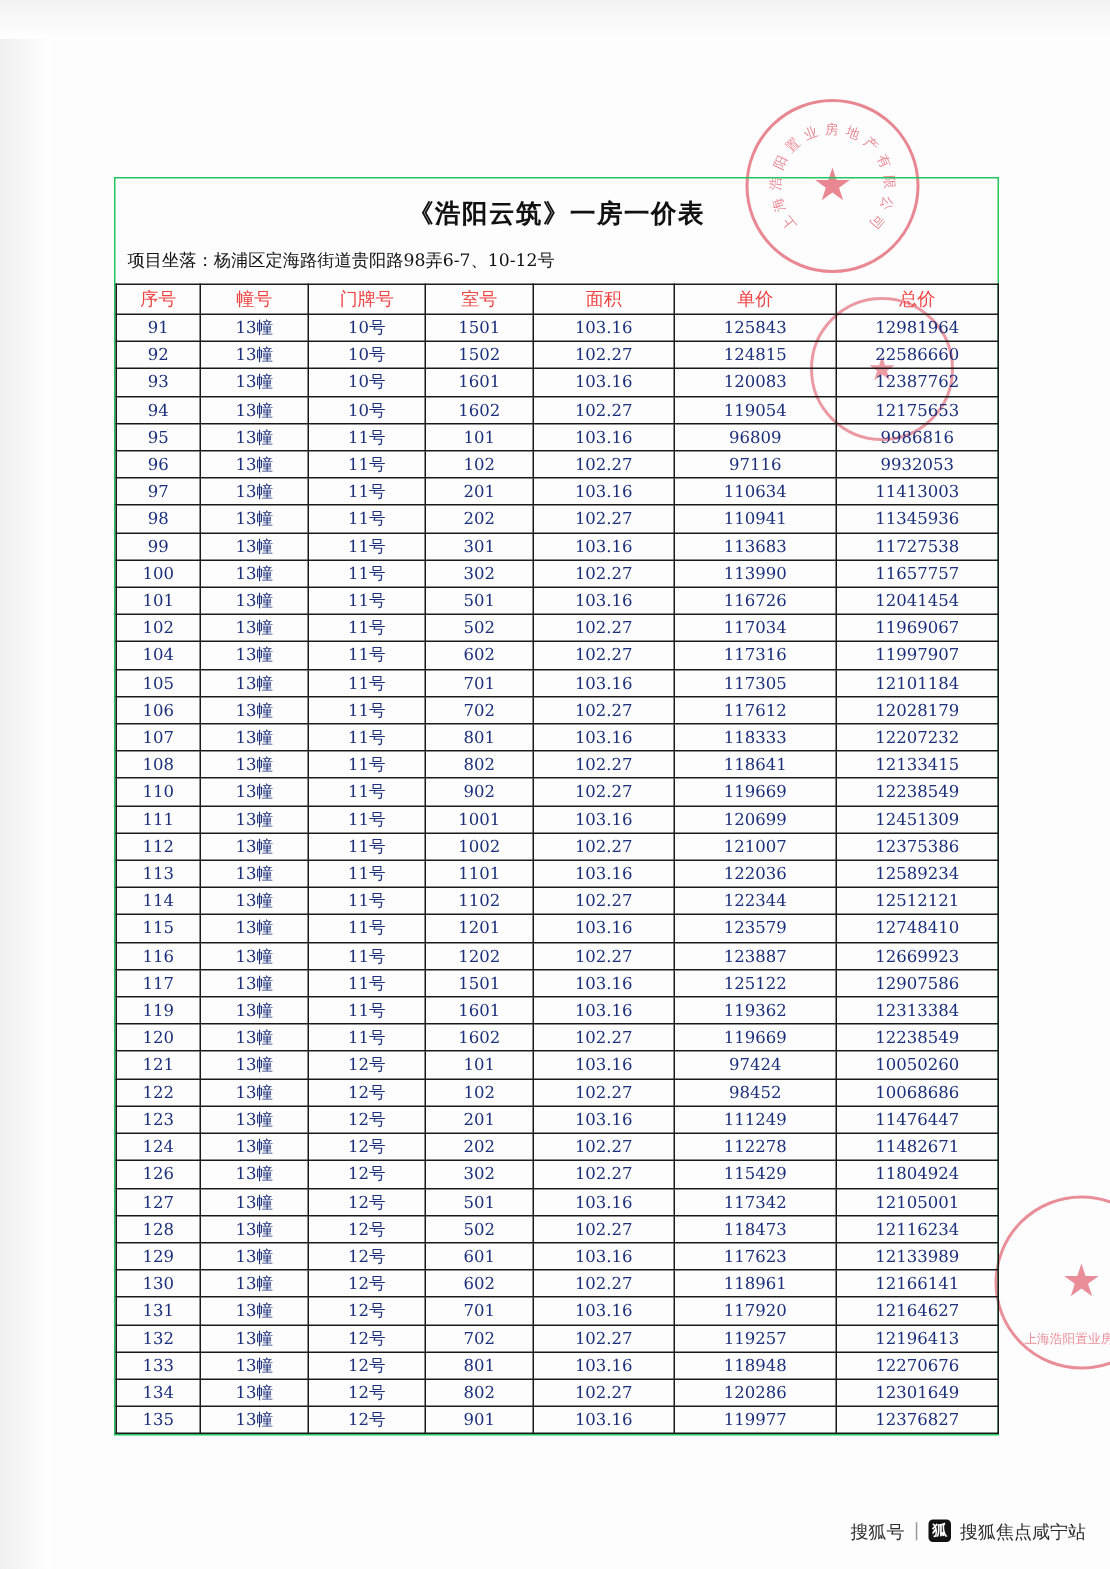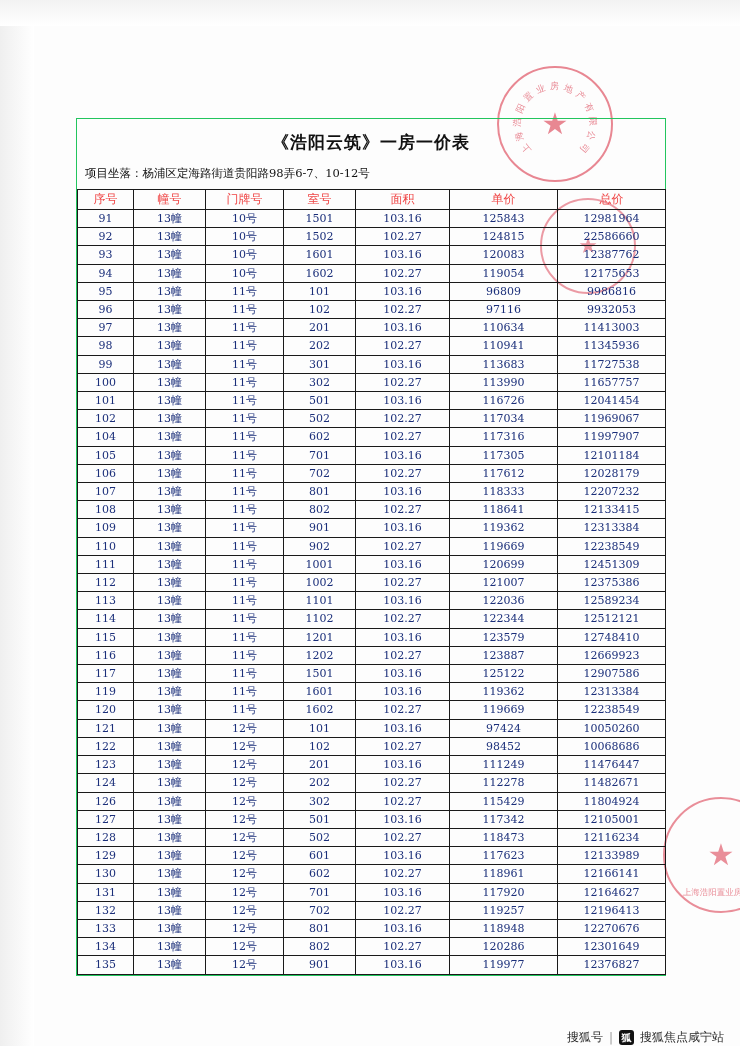--- a/index.html
+++ b/index.html
@@ -164,23 +164,23 @@
     width: 100%;
     text-align: center;
     font-size: 8.5px;
     color: #e05a6a;
   }
 
   
   .footer-brand {
     position: absolute;
     right: 16px;
-    bottom: 0;
+    bottom: 16px;
     display: flex;
-    align-items: center;
+    align-items: flex-start;
     gap: 6px;
     font-family: "DejaVu Sans", "Liberation Sans", sans-serif;
     font-size: 12px;
     color: #2b2b2b;
   }
   .footer-brand .brand-logo {
     width: 15px;
     height: 15px;
     border-radius: 3px;
     background: #111;
@@ -403,29 +403,20 @@
           <tr>
             <td>108</td>
             <td>13幢</td>
             <td>11号</td>
             <td>802</td>
             <td>102.27</td>
             <td>118641</td>
             <td>12133415</td>
           </tr>
           <tr>
-            <td>109</td>
-            <td>13幢</td>
-            <td>11号</td>
-            <td>901</td>
-            <td>103.16</td>
-            <td>119362</td>
-            <td>12313384</td>
-          </tr>
-          <tr>
             <td>110</td>
             <td>13幢</td>
             <td>11号</td>
             <td>902</td>
             <td>102.27</td>
             <td>119669</td>
             <td>12238549</td>
           </tr>
           <tr>
             <td>111</td>

